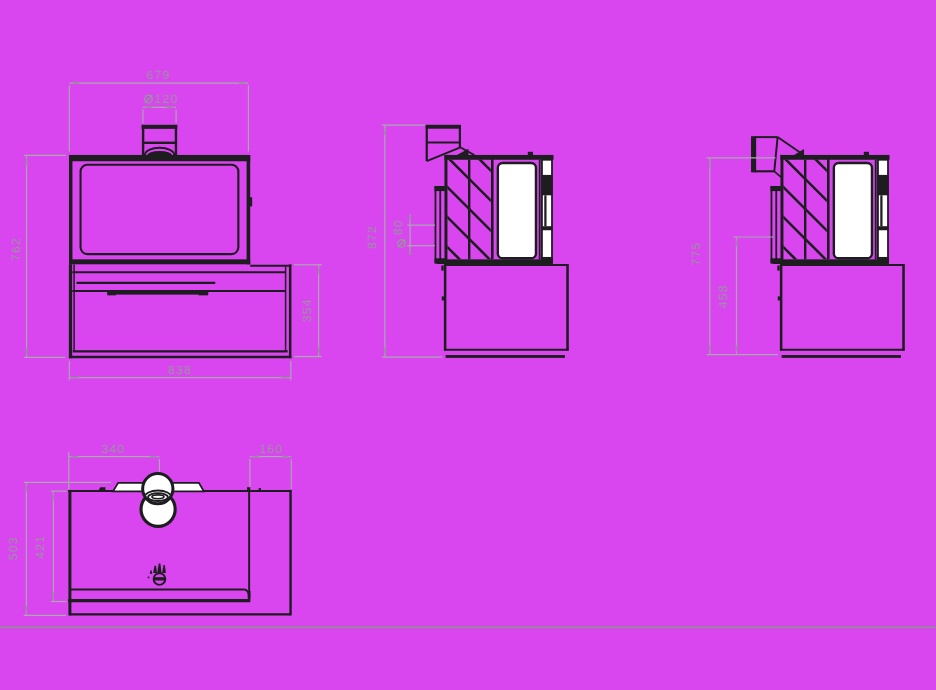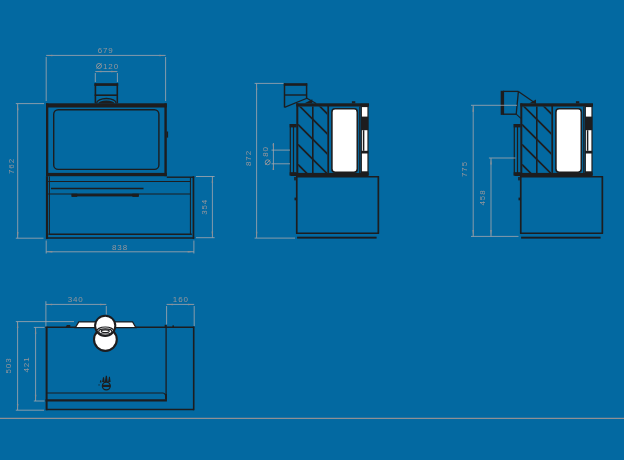--- a/index.html
+++ b/index.html
@@ -1,16 +1,16 @@
 <!DOCTYPE html>
 <html><head>
 <meta charset="utf-8">
 <style>
 html,body{margin:0;padding:0;background:#ffffff;}
-#page{width:624px;height:460px;position:relative;overflow:hidden;background:#0369a1;}
+#page{width:624px;height:460px;position:relative;overflow:hidden;background:#d946ef;}
 svg{position:absolute;top:0;left:0;}
 text{font-family:"Liberation Sans",sans-serif;font-size:8px;fill:#96969b;letter-spacing:0.85px;}
 .dim{stroke:#a8a8ad;stroke-width:0.8;fill:none;}
 .arr{fill:#909095;stroke:none;}
 .ln{stroke:#1d1d1f;fill:none;}
 .fl{fill:#1d1d1f;stroke:none;}
 .wh{fill:#ffffff;}
 </style>
 </head>
 <body>

